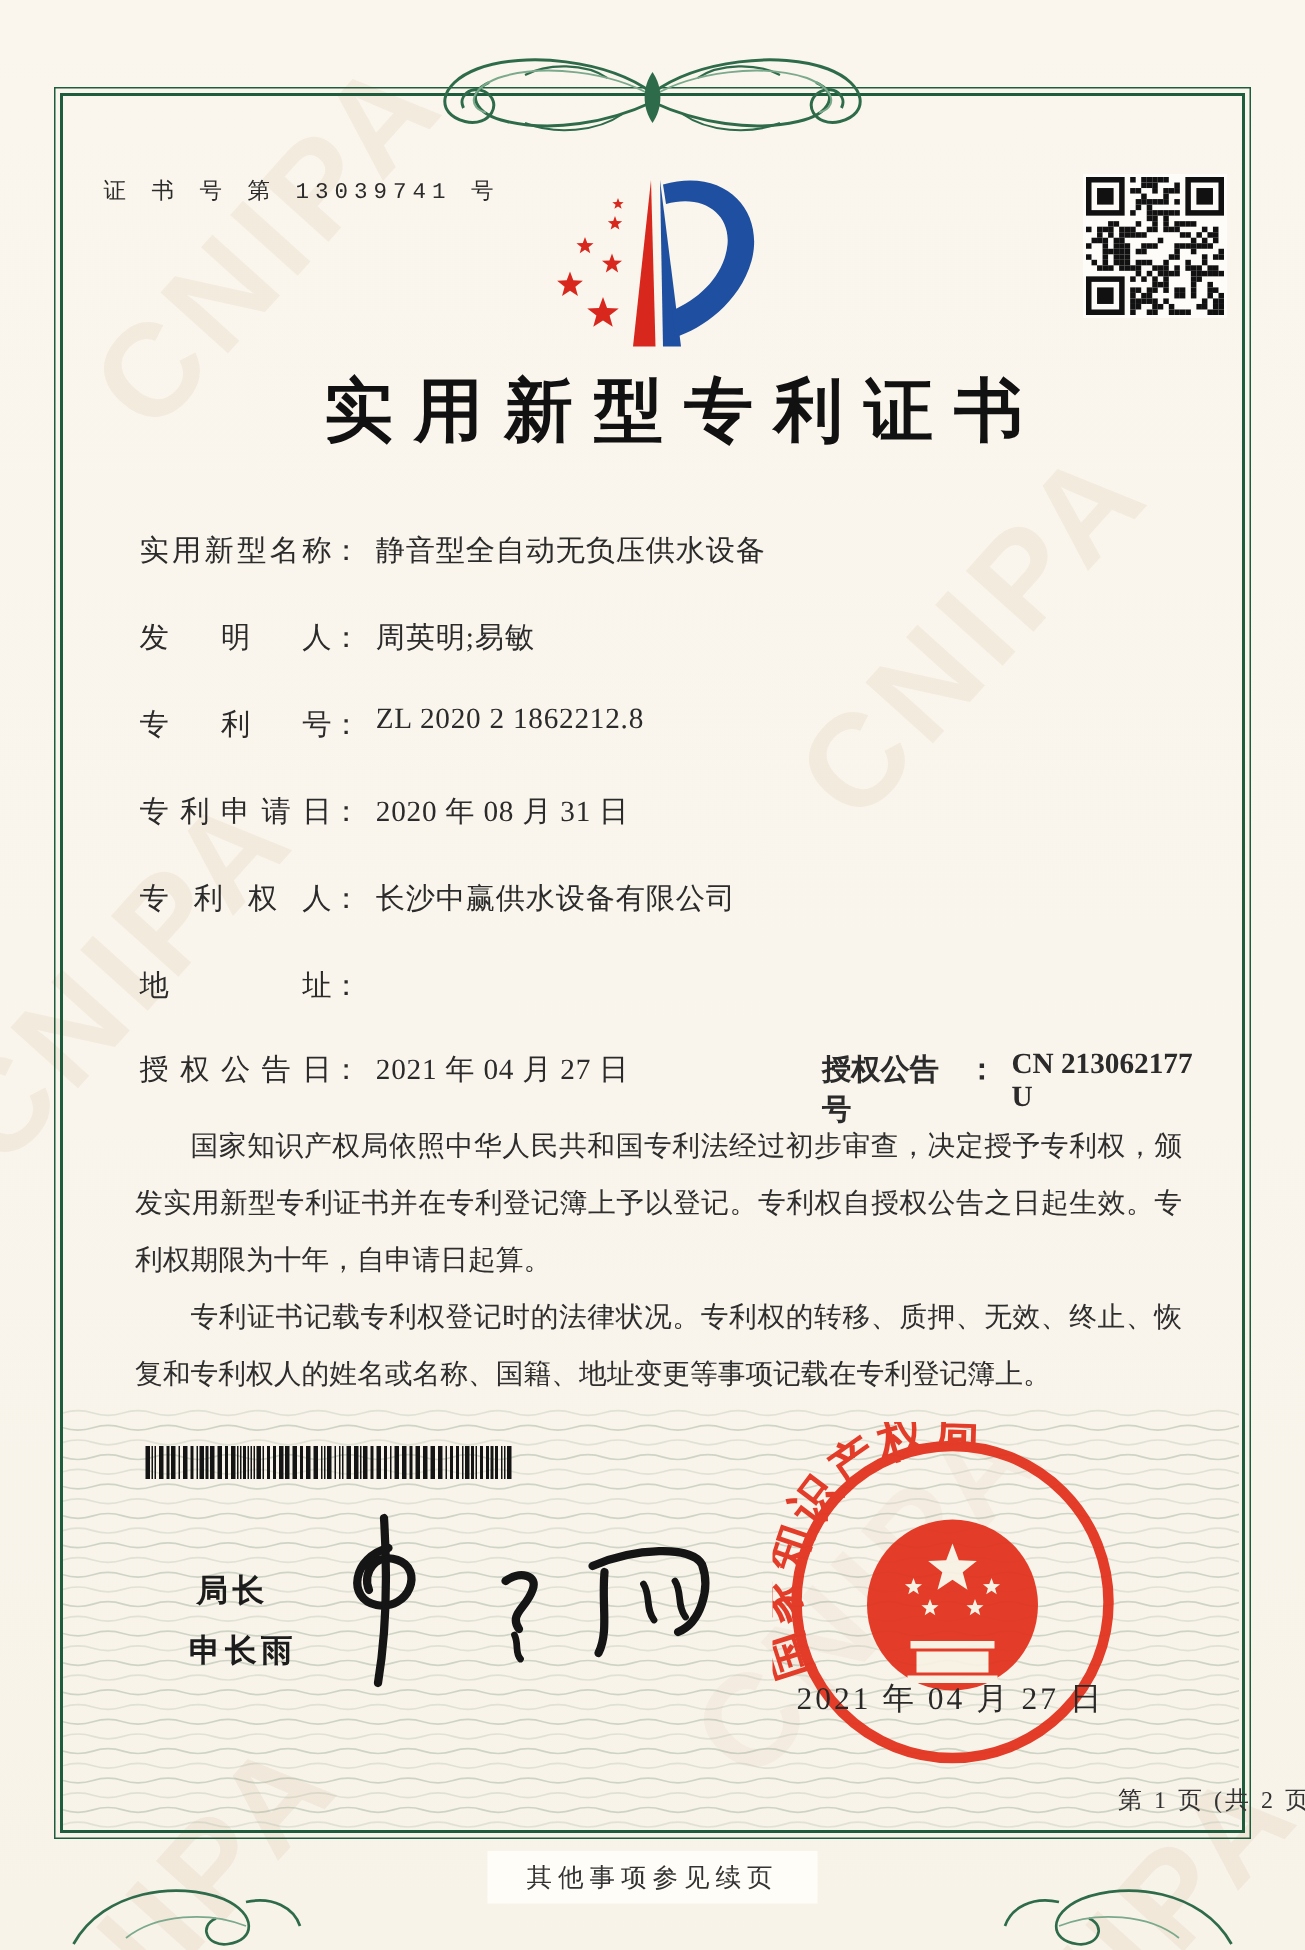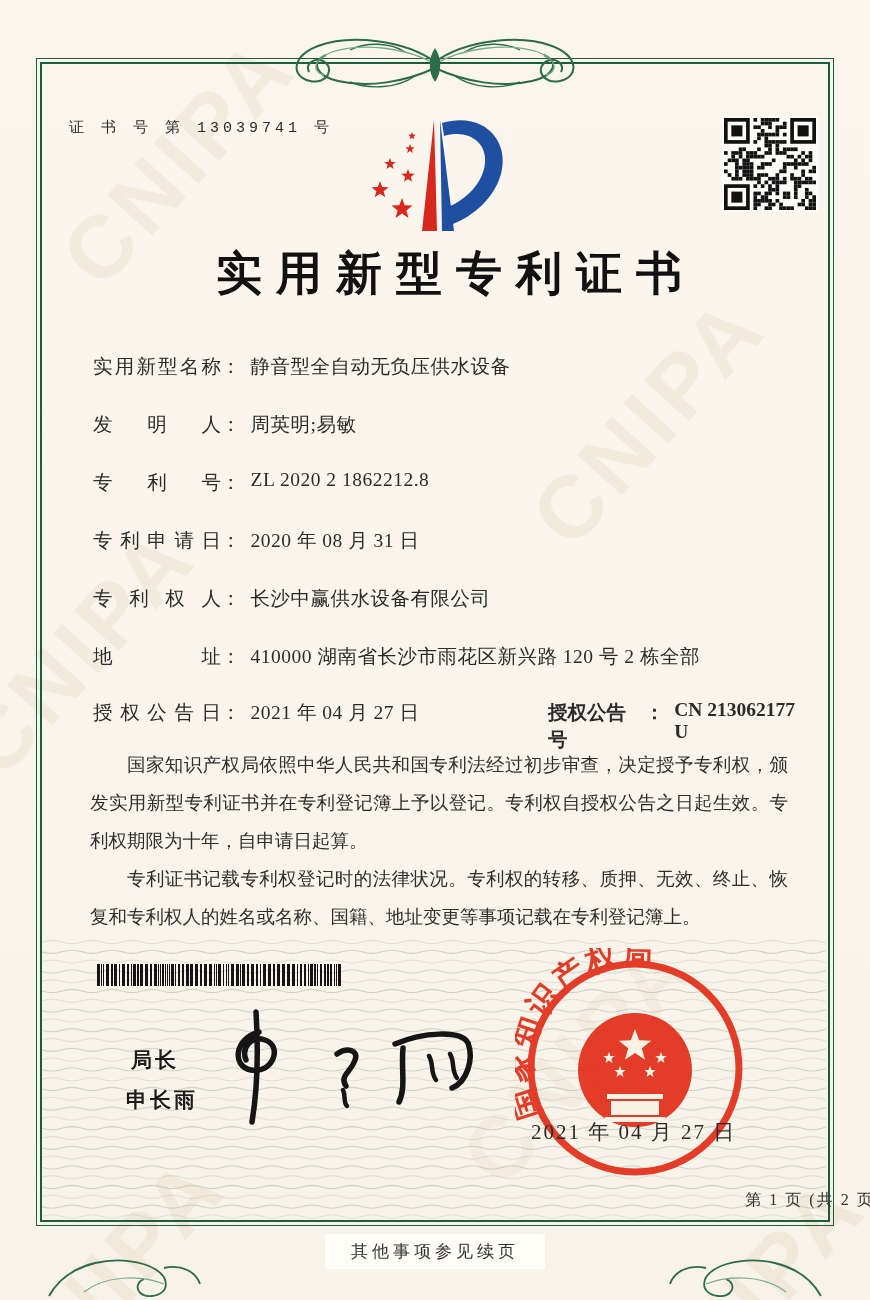--- a/index.html
+++ b/index.html
@@ -406,21 +406,20 @@
     <span class="field-value">2020 年 08 月 31 日</span>
   </div>
   <div class="field-row" style="top:585px;">
     <span class="field-label">专利权人</span>
       <span class="field-colon">：</span>
     <span class="field-value">长沙中赢供水设备有限公司</span>
   </div>
   <div class="field-row" style="top:643px;">
     <span class="field-label">地址</span>
       <span class="field-colon">：</span>
-    <span class="field-value">410000 湖南省长沙市雨花区新兴路 120 号 2 栋全部</span>
   </div>
   <div class="field-row" style="top:699px;">
     <span class="field-label">授权公告日</span>
       <span class="field-colon">：</span>
     <span class="field-value">2021 年 04 月 27 日</span>
     <span class="grant-no">
       <span>授权公告号</span>
         <span class="field-colon">：</span>
       <span>CN 213062177 U</span>
     </span>

